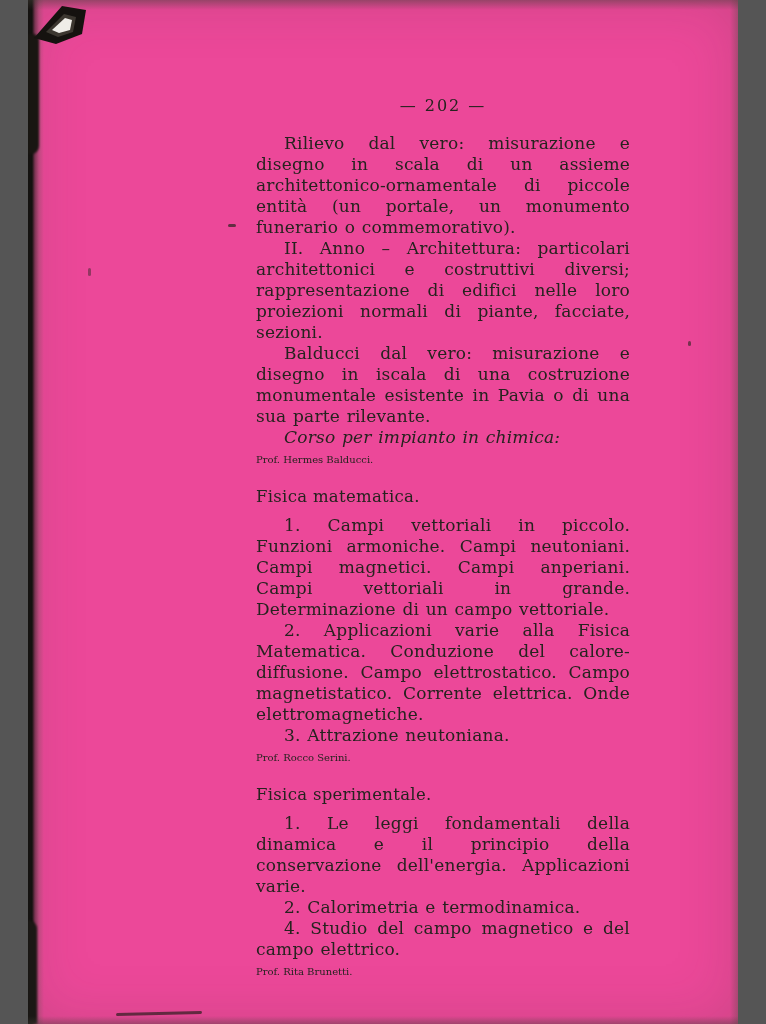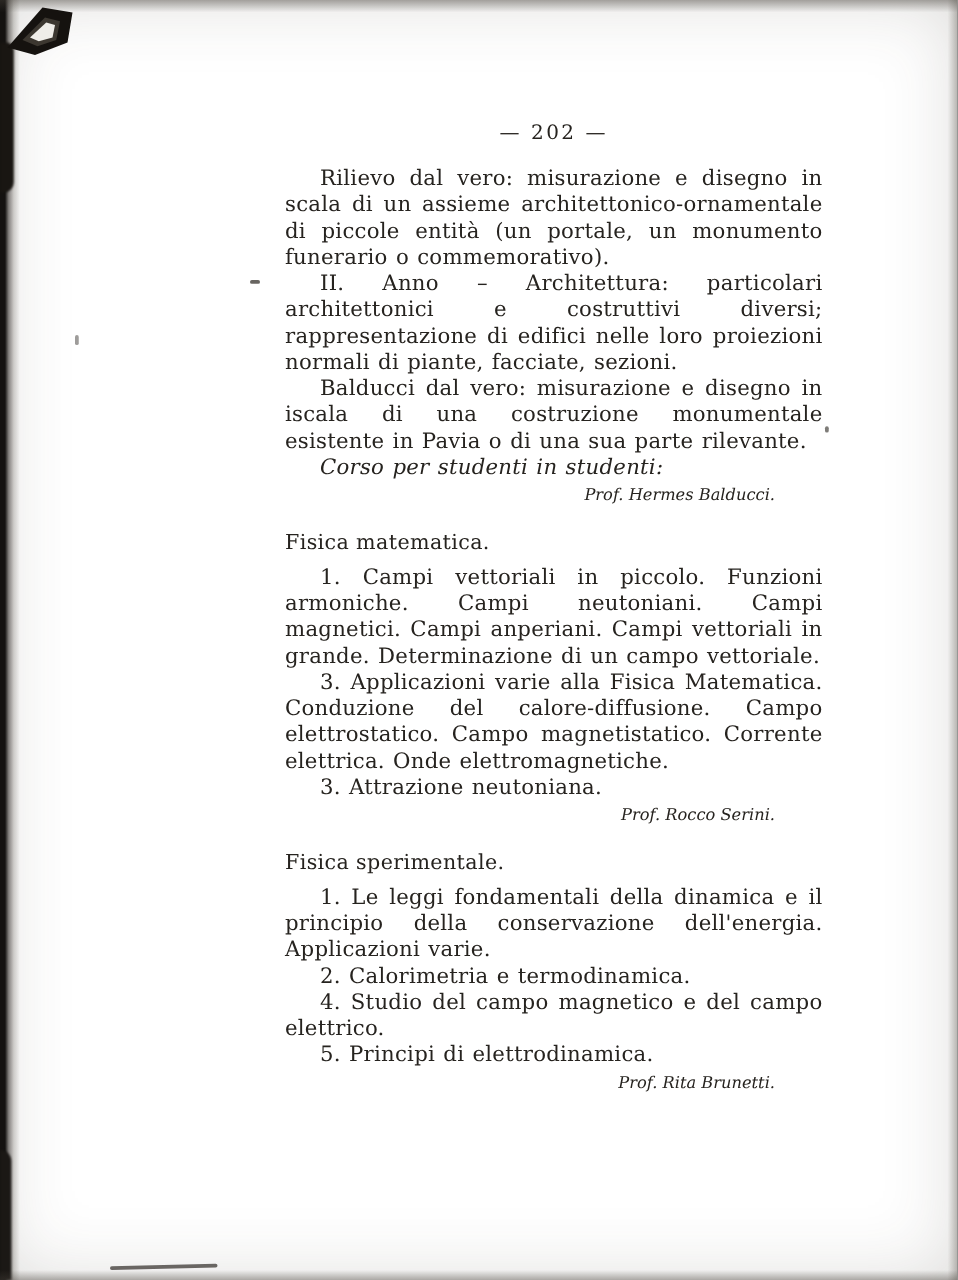--- a/index.html
+++ b/index.html
@@ -1,22 +1,22 @@
 <!DOCTYPE html>
 <html><head>
 <meta charset="utf-8">
 <style>
   html, body { margin: 0; padding: 0; background: #555; }
 
   .page {
     position: relative;
-    width: 766px;
+    width: 710px;
     height: 1024px;
     margin: 0 auto;
-    background: #ffffff;
+    background: #ec4899;
     overflow: hidden;
     font-family: "DejaVu Serif", serif;
     color: #26231f;
     box-shadow: inset 0 0 60px rgba(60,55,45,0.18);
   }
 
   
   .edge-left {
     position: absolute; left: 0; top: 0; width: 16px; height: 100%;
     background: linear-gradient(to right, #141210 0px, #141210 4px, rgba(45,40,35,0.55) 7px, rgba(90,85,75,0.25) 11px, rgba(0,0,0,0) 16px);
@@ -68,24 +68,23 @@
     font-size: 17px;
     line-height: 21px;
     text-align: justify;
     text-indent: 28px;
     letter-spacing: 0.2px;
     word-spacing: 1px;
   }
   .italic-line { font-style: italic; }
   .signature {
     margin: 1px 0 2px 0;
-    font-size: 13px;
+    font-size: 10px;
     line-height: 21px;
-    font-style: italic;
-    text-align: right;
+    text-align: left;
     padding-right: 38px;
   }
   .section-heading {
     margin: 16px 0 8px 0;
     font-size: 16.5px;
     line-height: 21px;
     font-weight: normal;
     letter-spacing: 0.3px;
   }
 </style>
@@ -111,31 +110,30 @@
     <polygon points="20,26 33,14 40,16 38,26 27,29" fill="#efede8"></polygon>
   </svg>
 
   <div class="text-block">
 
     <p class="page-number">— 202 —</p>
 
     <p class="para">Rilievo dal vero: misurazione e disegno in scala di un assieme architettonico-ornamentale di piccole entità (un portale, un monumento funerario o commemorativo).</p>
     <p class="para">II. Anno – Architettura: particolari architettonici e costruttivi diversi; rappresentazione di edifici nelle loro proiezioni normali di piante, facciate, sezioni.</p>
     <p class="para">Balducci dal vero: misurazione e disegno in iscala di una costruzione monumentale esistente in Pavia o di una sua parte rilevante.</p>
-    <p class="para italic-line">Corso per studenti in studenti:</p>
+    <p class="para italic-line">Corso per impianto in chimica:</p>
     <p class="signature">Prof. Hermes Balducci.</p>
 
     <p class="section-heading">Fisica matematica.</p>
     <p class="para">1. Campi vettoriali in piccolo. Funzioni armoniche. Campi neutoniani. Campi magnetici. Campi anperiani. Campi vettoriali in grande. Determinazione di un campo vettoriale.</p>
-    <p class="para">3. Applicazioni varie alla Fisica Matematica. Conduzione del calore-diffusione. Campo elettrostatico. Campo magnetistatico. Corrente elettrica. Onde elettromagnetiche.</p>
+    <p class="para">2. Applicazioni varie alla Fisica Matematica. Conduzione del calore-diffusione. Campo elettrostatico. Campo magnetistatico. Corrente elettrica. Onde elettromagnetiche.</p>
     <p class="para">3. Attrazione neutoniana.</p>
     <p class="signature">Prof. Rocco Serini.</p>
 
     <p class="section-heading">Fisica sperimentale.</p>
     <p class="para">1. Le leggi fondamentali della dinamica e il principio della conservazione dell'energia. Applicazioni varie.</p>
     <p class="para">2. Calorimetria e termodinamica.</p>
     <p class="para">4. Studio del campo magnetico e del campo elettrico.</p>
-    <p class="para">5. Principi di elettrodinamica.</p>
     <p class="signature">Prof. Rita Brunetti.</p>
 
 
   </div>
 </div>
 
 </body></html>

